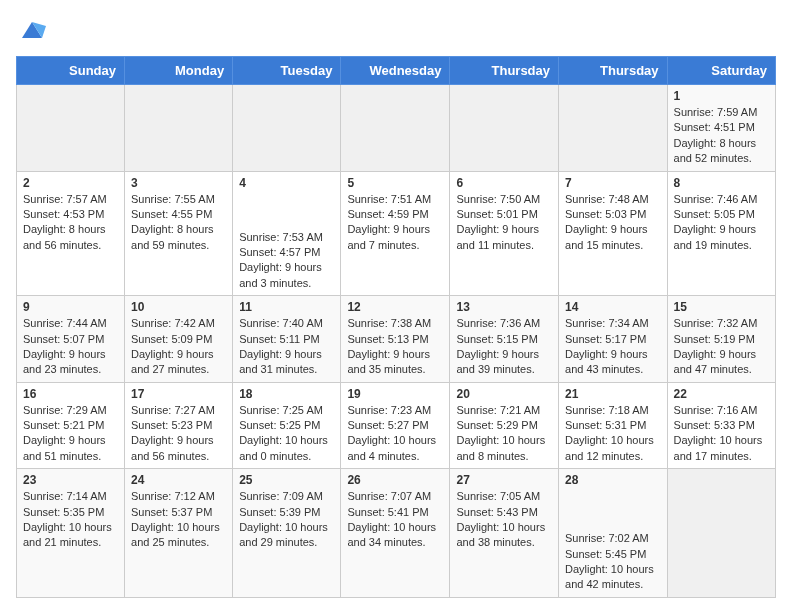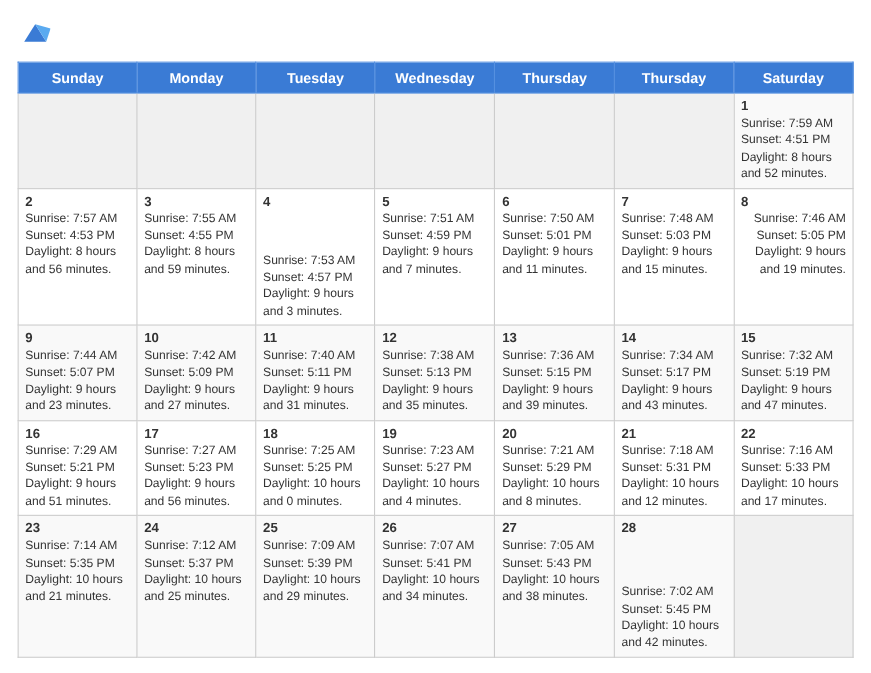--- a/index.html
+++ b/index.html
@@ -51,21 +51,21 @@
       font-size: 16px;
       color: #555;
     }
     .calendar {
       width: 100%;
       border-collapse: collapse;
     }
     .calendar th {
       background-color: #3a7bd5;
       color: #fff;
-      text-align: center;
+      text-align: right;
       padding: 6px 8px;
       font-size: 13px;
       font-weight: bold;
       border: 1px solid #5590e0;
     }
     .calendar td {
       vertical-align: top;
       border: 1px solid #ccc;
       padding: 4px 6px;
       width: 110px;
@@ -183,21 +183,21 @@
           </td>
           <td>
             <span class="day-num">7</span>
             <div class="day-info" style="white-space: pre-line;">Sunrise: 7:48 AM
 Sunset: 5:03 PM
 Daylight: 9 hours
 and 15 minutes.</div>
           </td>
           <td>
             <span class="day-num">8</span>
-            <div class="day-info" style="white-space: pre-line; text-align: right;">Sunrise: 7:46 AM
+            <div class="day-info" style="white-space: pre-line;">Sunrise: 7:46 AM
 Sunset: 5:05 PM
 Daylight: 9 hours
 and 19 minutes.</div>
           </td>
         </tr>
         <tr>
           <td>
             <span class="day-num">9</span>
             <div class="day-info" style="white-space: pre-line;">Sunrise: 7:44 AM
 Sunset: 5:07 PM

